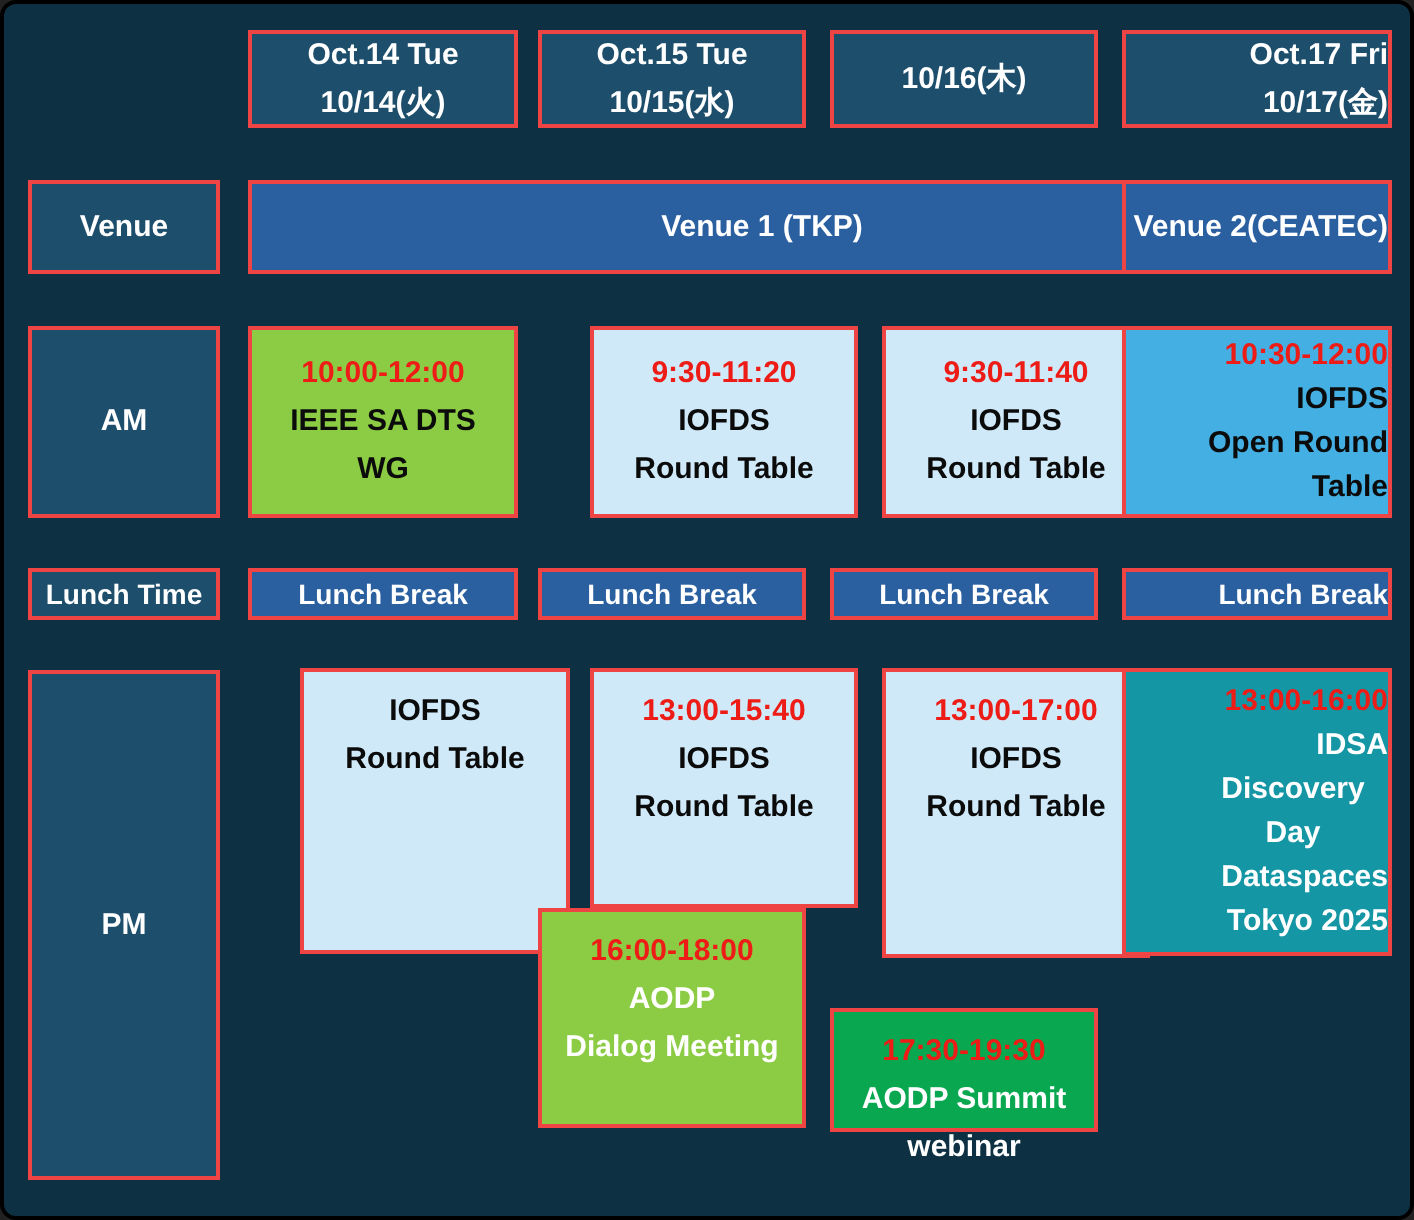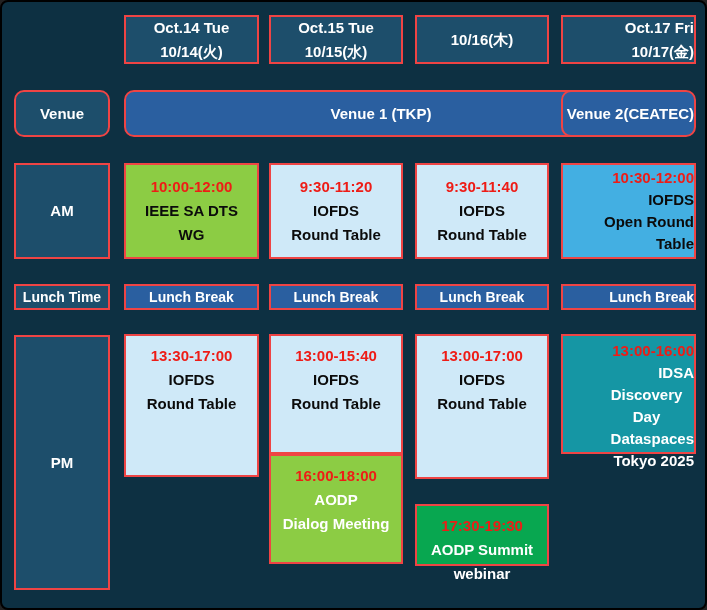--- a/index.html
+++ b/index.html
@@ -13,36 +13,36 @@
     background:var(--background); border:2px solid #000; border-radius:8px;
     font-family:"Liberation Sans", sans-serif; font-weight:bold; overflow:hidden;
   }
   .box{
     position:absolute; border:2px solid #ef4444; box-sizing:border-box;
     display:flex; flex-direction:column; align-items:center; justify-content:center;
     text-align:center; line-height:24px; font-size:15px;
   }
   .panel{background:var(--panel); color:#fff;}
   .blue{background:var(--blue); color:#fff;}
-  .light{background:var(--light-blue); color:#0b0b0b;}
+  .light{background:var(--light-blue); color:#0b0b0b;margin-left:26px;}
   .lime{background:var(--lime); color:#0b0b0b;}
   .lime-w{background:var(--lime); color:#fff;}
   .sky{background:var(--sky); color:#0b0b0b;}
   .tealbox{background:var(--teal); color:#fff;}
   .emerald{background:var(--emerald); color:#fff;}
   .top{justify-content:flex-start; padding-top:8px;}
   .tight{line-height:22px;}
   .time{color:var(--time-red);}
   .lunch{font-size:14px; line-height:20px;}
   
   .c1{left:122px; width:135px;} .c2{left:267px; width:134px;}
   .c3{left:413px; width:134px;} .c4{left:559px; width:135px;align-items:flex-end;}
   .lab{left:12px; width:96px;}
   .rhead{top:13px; height:49px;}
-  .rvenue{top:88px; height:47px;border-radius:10px;}
+  .rvenue{top:88px; height:47px;}
   .ram{top:161px; height:96px;}
   .rlunch{top:282px; height:26px;}
 </style>
 </head>
 <body>
 
 <div class="canvas">
 
   <div class="box panel rhead c1">
     <div>Oct.14 Tue</div>
@@ -89,21 +89,20 @@
 
   <div class="box panel rlunch lab lunch">Lunch Time</div>
   <div class="box blue rlunch c1 lunch">Lunch Break</div>
   <div class="box blue rlunch c2 lunch">Lunch Break</div>
   <div class="box blue rlunch c3 lunch">Lunch Break</div>
   <div class="box blue rlunch c4 lunch">Lunch Break</div>
 
   <div class="box panel lab" style="top:333px; height:255px;">PM</div>
 
   <div class="box light top c1" style="top:332px; height:143px;">
-    <div class="time">13:30-17:00</div>
     <div>IOFDS</div>
     <div>Round Table</div>
   </div>
 
   <div class="box light top c2" style="top:332px; height:120px;">
     <div class="time">13:00-15:40</div>
     <div>IOFDS</div>
     <div>Round Table</div>
   </div>
   <div class="box lime-w top c2" style="top:452px; height:110px;">
@@ -116,21 +115,21 @@
     <div class="time">13:00-17:00</div>
     <div>IOFDS</div>
     <div>Round Table</div>
   </div>
   <div class="box emerald top c3" style="top:502px; height:62px;">
     <div class="time">17:30-19:30</div>
     <div>AODP Summit</div>
     <div>webinar</div>
   </div>
 
-  <div class="box tealbox top c4 tight" style="top:332px; height:120px; padding-top:4px;padding-left:36px;">
+  <div class="box tealbox top c4 tight" style="top:332px; height:144px; padding-top:4px;padding-left:36px;">
     <div class="time">13:00-16:00</div>
     <div>IDSA</div>
     <div>Discovery Day</div>
     <div>Dataspaces</div>
     <div>Tokyo 2025</div>
   </div>
 
 </div>
 
 </body></html>

